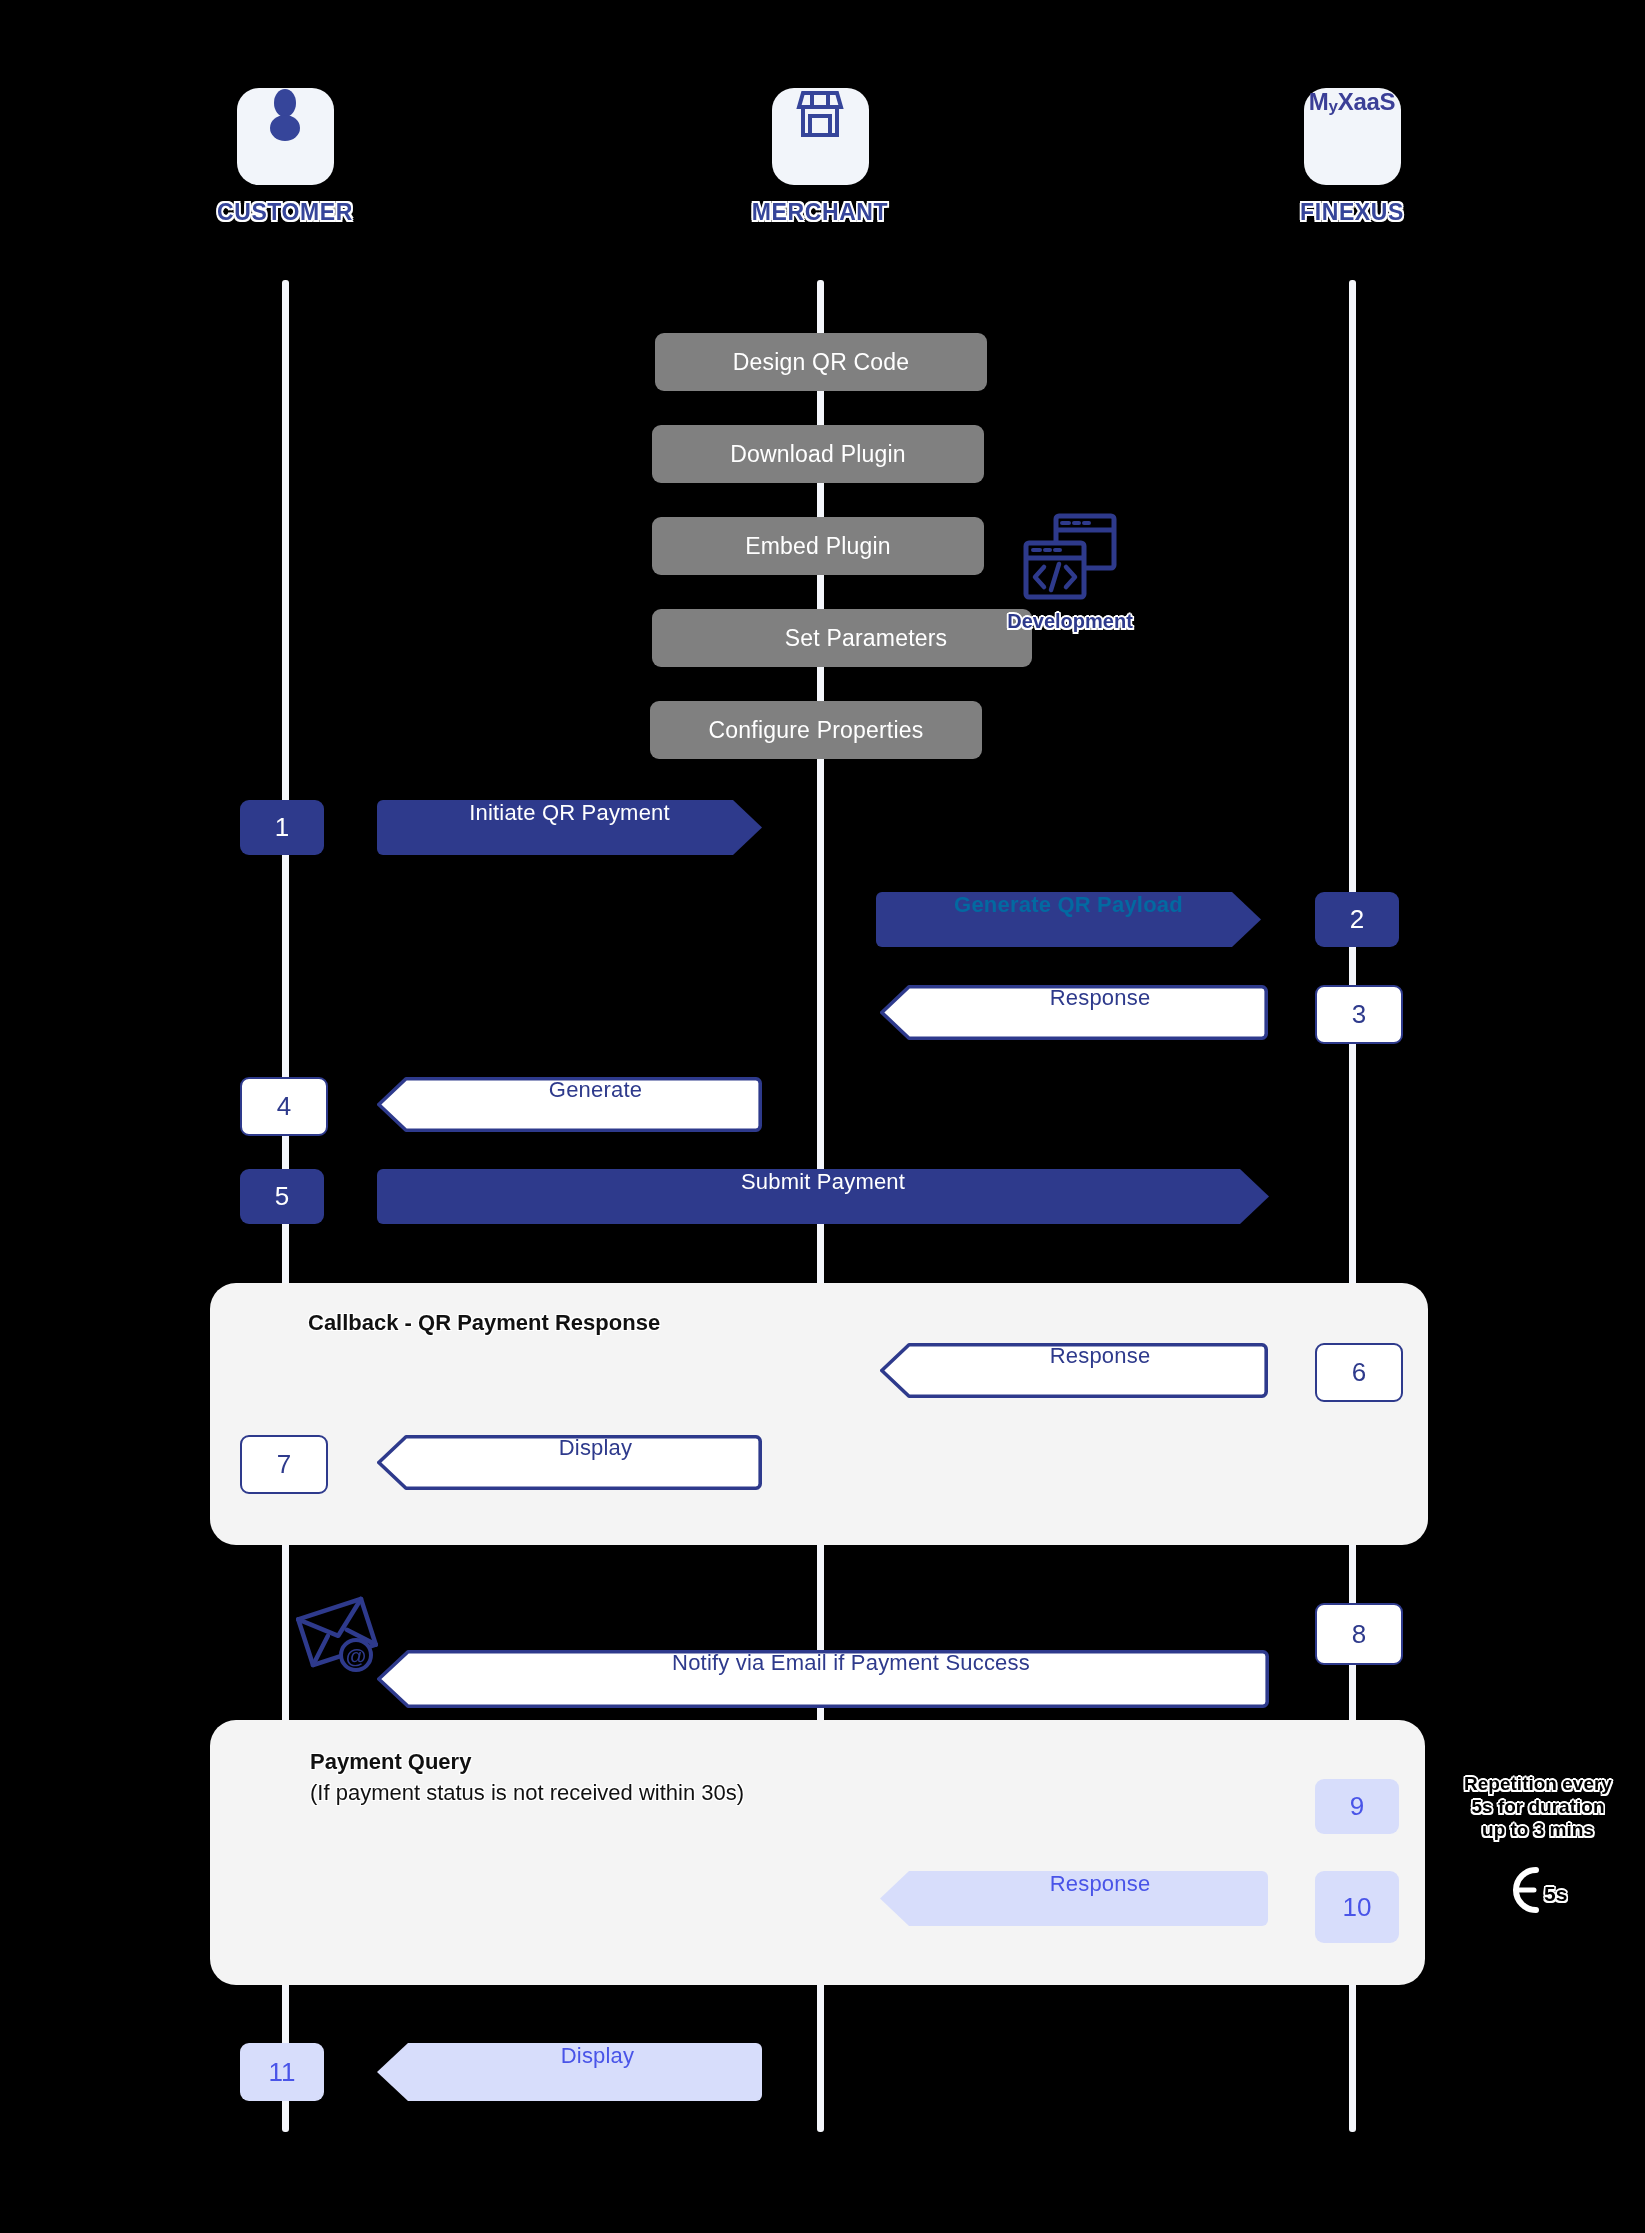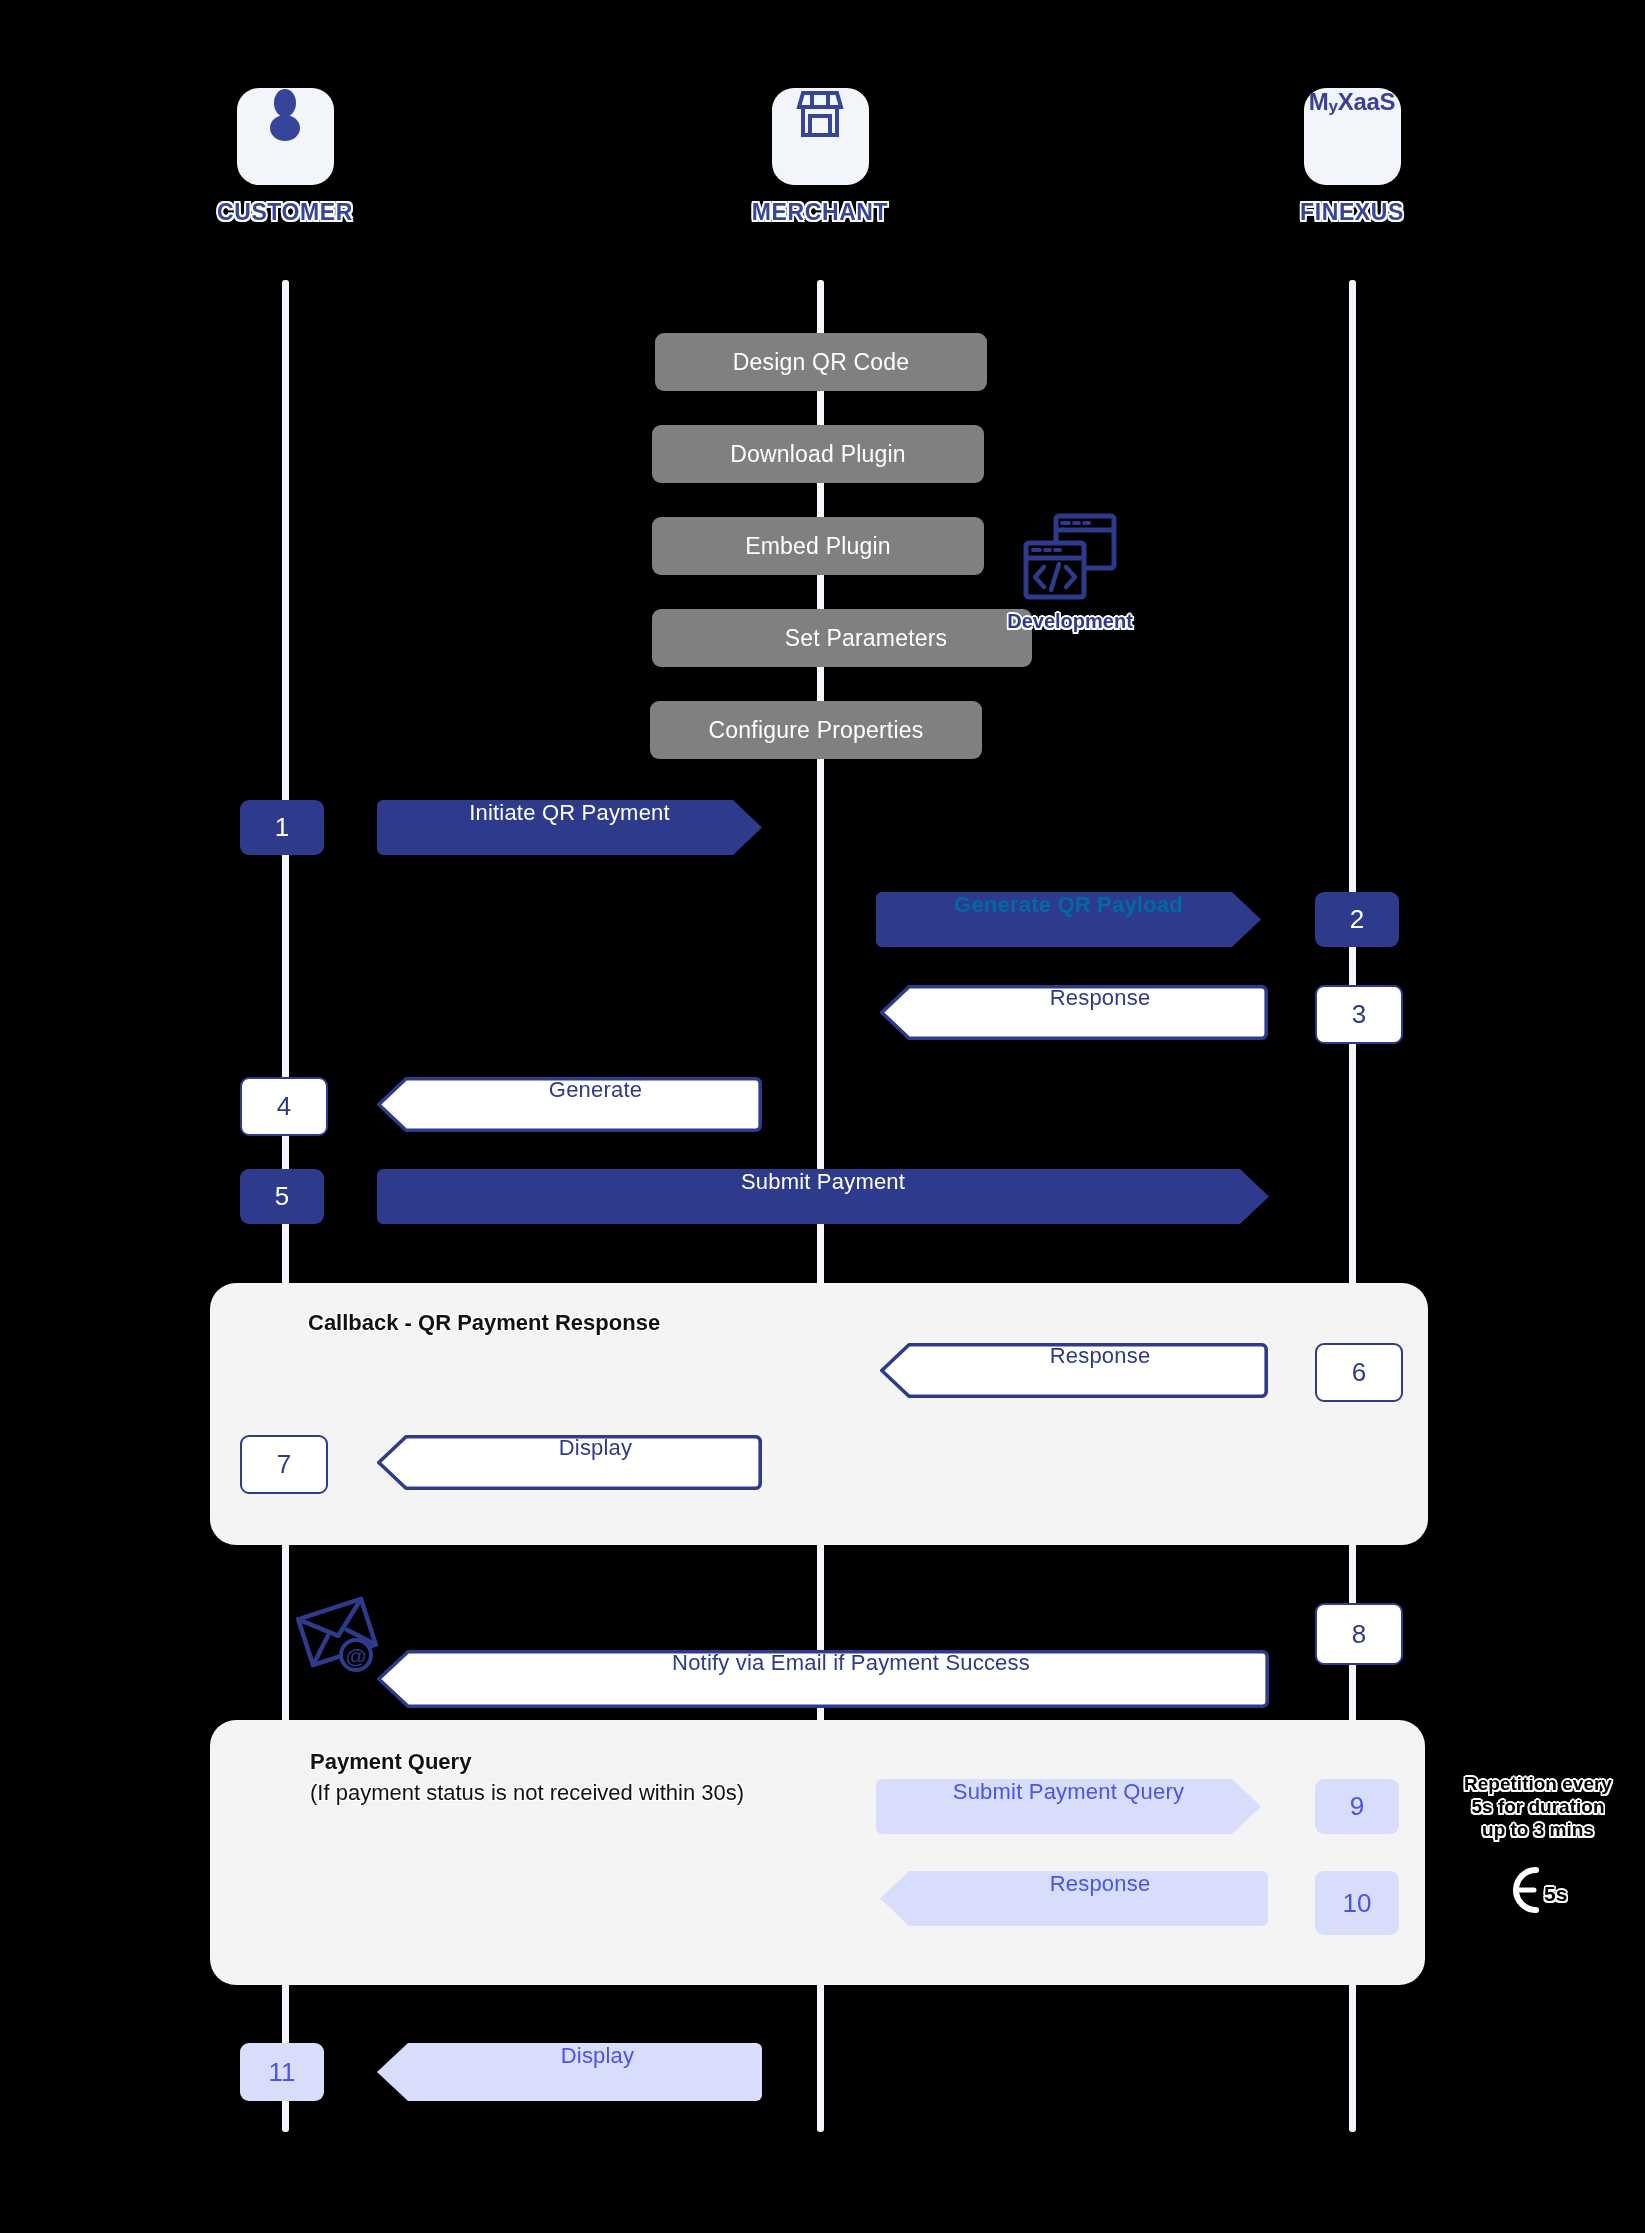--- a/index.html
+++ b/index.html
@@ -269,41 +269,33 @@
       <path d="M31 1.8 H886 A4.5 4.5 0 0 1 890.2 6.3 V51.7 A4.5 4.5 0 0 1 886 56.2 H31 L1.8 29 Z" fill="#ffffff" stroke="#2e3a8c" stroke-width="3.6" stroke-linejoin="round"></path>
     </svg>
     <div class="msg-text" style="color:#2e3a8c;padding-left:28px;">
       <span>Notify via Email if Payment Success</span>
     </div>
   </div>
   <div class="step outline" style="left:1315px;top:1603px;width:84px;height:58px;">
     <span>8</span>
     </div>
 
-  <div class="msg" style="left:876px;top:1779px;width:385px;height:55px;">
-    <svg width="385" height="55" viewBox="0 0 385 55" preserveAspectRatio="none">
-      <path d="M6 0 H356 L385 27.5 L356 55 H6 A6 6 0 0 1 0 49 V6 A6 6 0 0 1 6 0 Z" fill="#d7ddfb"></path>
-    </svg>
-    <div class="msg-text" style="color:#4954e8;padding-right:28px;">
-      <span>Submit Payment Query</span>
-    </div>
-  </div>
   <div class="step light" style="left:1315px;top:1779px;width:84px;height:55px;">
     <span>9</span>
     </div>
 
   <div class="msg" style="left:880px;top:1871px;width:388px;height:55px;">
     <svg width="388" height="55" viewBox="0 0 388 55" preserveAspectRatio="none">
       <path d="M29 0 H382 A6 6 0 0 1 388 6 V49 A6 6 0 0 1 382 55 H29 L0 27.5 Z" fill="#d7ddfb"></path>
     </svg>
     <div class="msg-text" style="color:#4954e8;padding-left:26px;">
       <span>Response</span>
     </div>
   </div>
-  <div class="step light" style="left:1315px;top:1871px;width:84px;height:64px;">
+  <div class="step light" style="left:1315px;top:1871px;width:84px;height:72px;">
     <span>10</span>
     </div>
 
   <div class="repeat" style="left:1448px;top:1772px;">
     <div class="repeat-text">Repetition every</div>
     <div class="repeat-text">5s for duration</div>
     <div class="repeat-text">up to 3 mins</div>
     <div class="repeat-timer">
       <svg width="180" height="64" viewBox="0 0 180 64">
         <path d="M88 16 A20 20 0 1 0 88 56" fill="none" stroke="#ffffff" stroke-width="6" stroke-linecap="round"></path>

